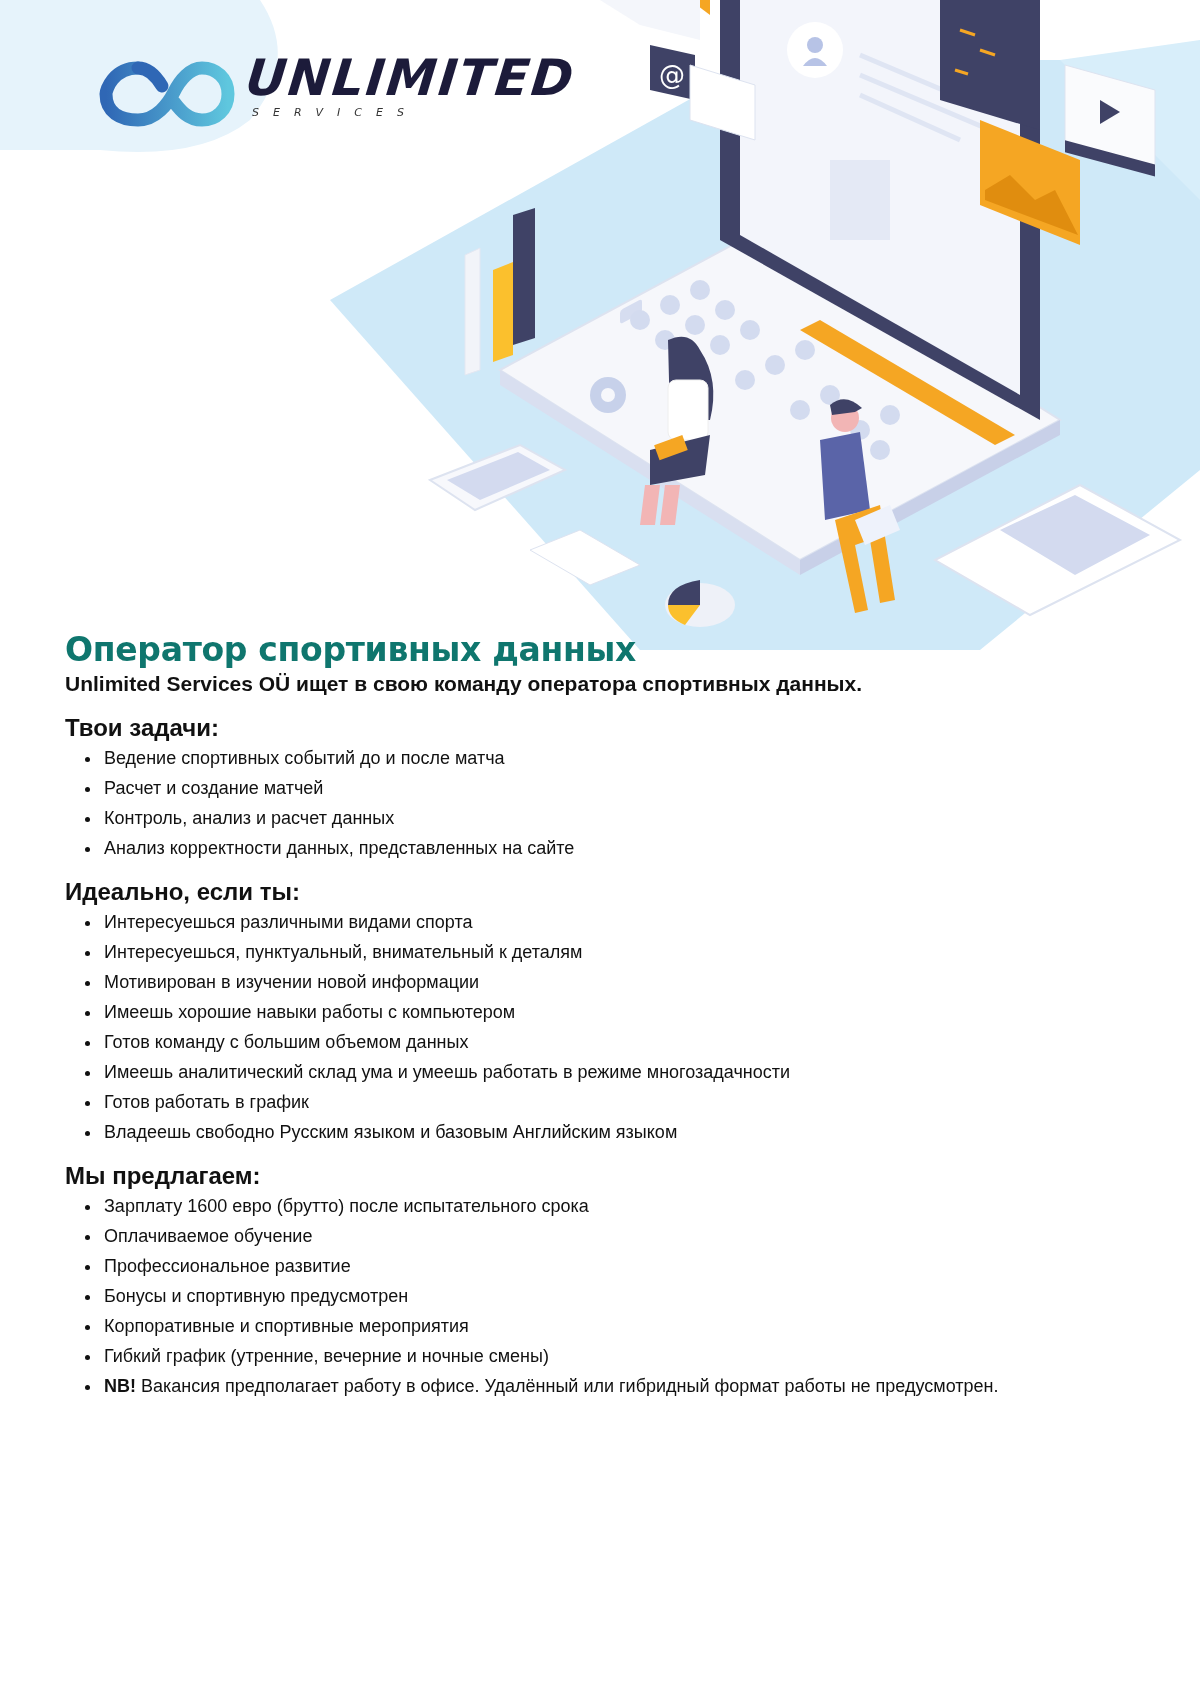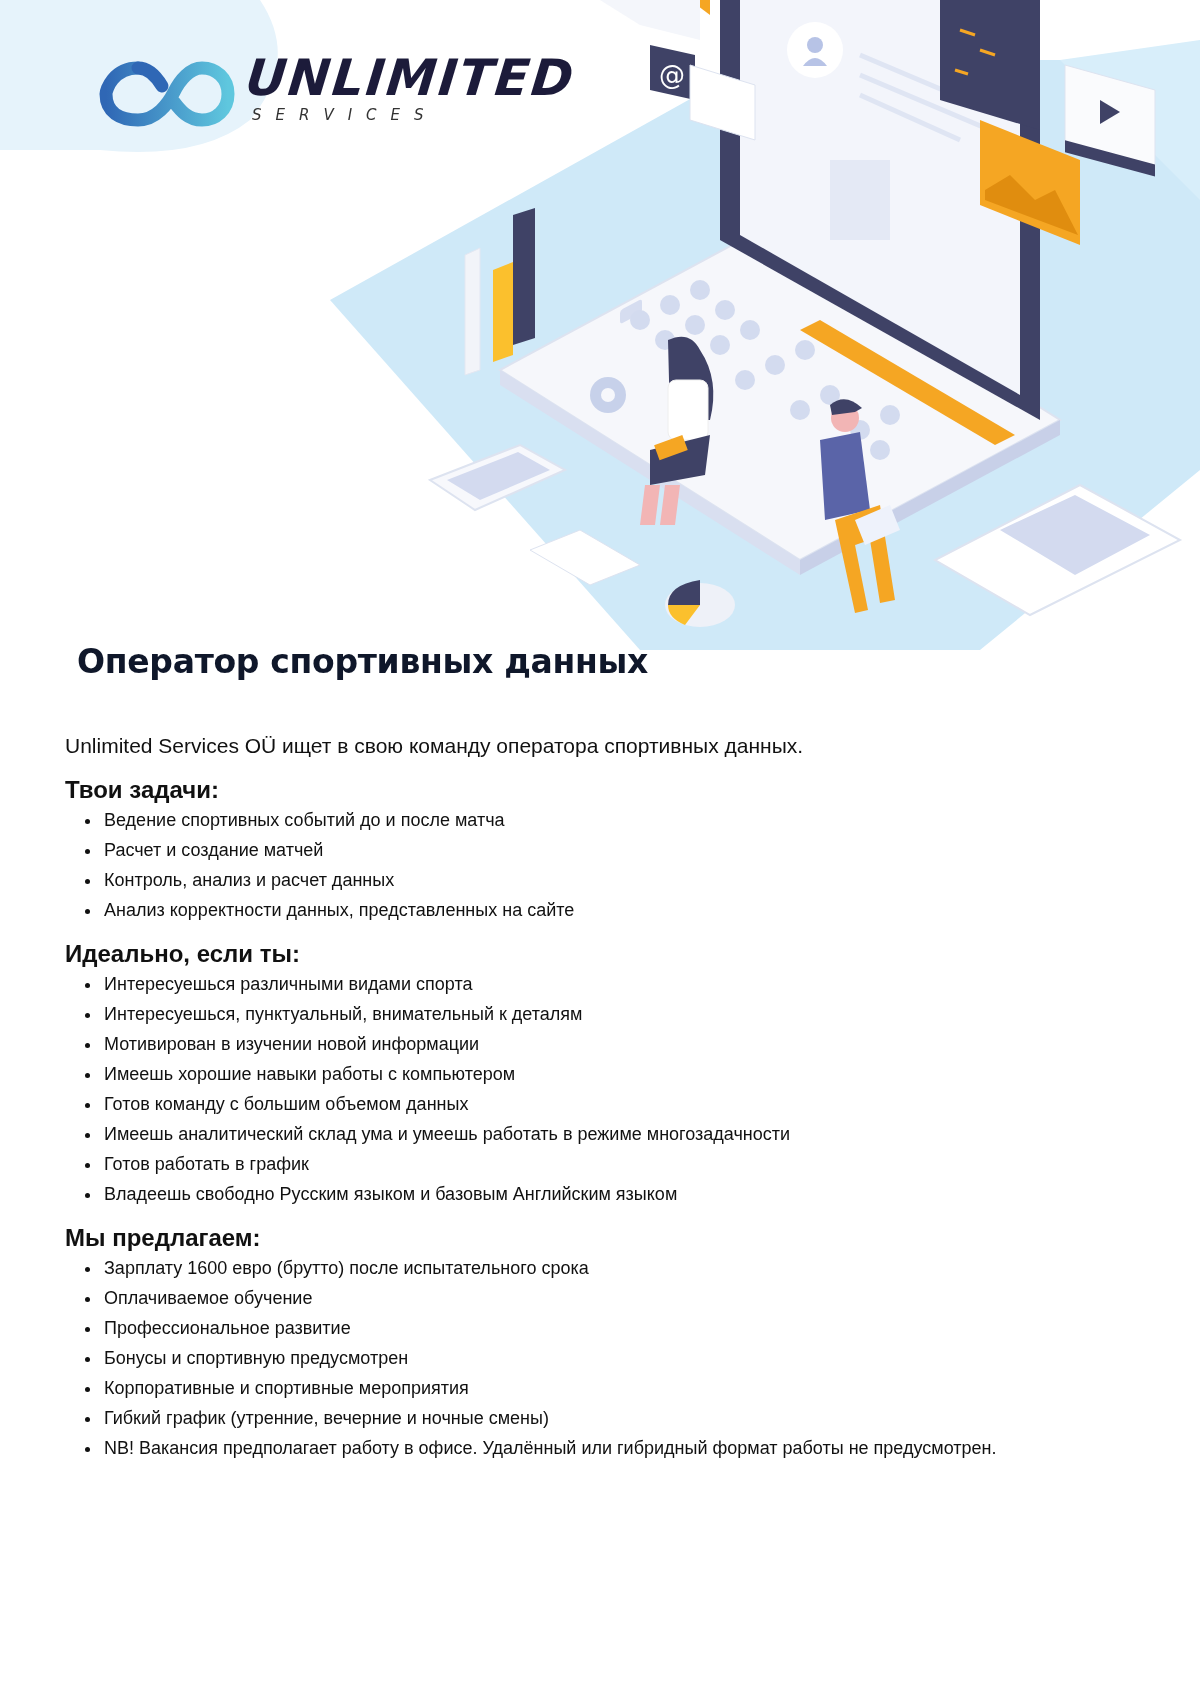--- a/index.html
+++ b/index.html
@@ -4,30 +4,30 @@
 <style>
   html, body { margin:0; padding:0; }
   body { width:1200px; height:1697px; background:#ffffff; position:relative; overflow:hidden;
          font-family:"Liberation Sans", "DejaVu Sans", sans-serif; color:#111; }
   .hero { position:absolute; left:0; top:0; width:1200px; height:660px; overflow:hidden; }
   .logo { position:absolute; left:98px; top:46px; display:flex; align-items:flex-start; }
   .logo-mark { width:140px; height:88px; }
   .logo-text { margin-left:8px; margin-top:6px; }
   .logo-word { font-family:"DejaVu Sans", sans-serif; font-weight:bold; font-style:italic;
                font-size:50px; letter-spacing:2px; color:#1c1b3a; line-height:52px; transform:skewX(-6deg); display:block; }
-  .logo-sub { font-family:"DejaVu Sans", sans-serif; font-style:italic; font-size:15px; letter-spacing:14px;
+  .logo-sub { font-family:"DejaVu Sans", sans-serif; font-style:italic; font-size:11px; letter-spacing:14px;
               color:#333; margin-left:6px; display:block; margin-top:2px; }
   .content { position:absolute; left:65px; top:630px; width:1060px; }
-  h1 { margin:12px; font-family:"DejaVu Sans", sans-serif; font-weight:bold; font-size:33px; color:#0f172a; letter-spacing:-0.3px; }
-  .intro { margin-top:50px; font-size:21px; line-height:30px; }
+  h1 { margin:0; font-family:"DejaVu Sans", sans-serif; font-weight:bold; font-size:33px; color:#0f766e; letter-spacing:-0.3px; }
+  .intro { font-size:21px; line-height:30px;font-weight:bold; }
   .sec-title { font-weight:bold; font-size:24px; line-height:30px; margin-top:14px; }
   ul { margin:0; padding-left:37px; }
   li { font-size:18px; line-height:30px; padding-left:2px; }
   li::marker { font-size:18px; }
-  .nb { font-weight:normal; }
+  .nb { font-weight:bold; }
 </style>
 </head>
 <body>
 
 <div class="hero">
   <svg width="1200" height="660" viewBox="0 0 1200 660">
     <defs>
       <linearGradient id="lg" x1="0" x2="1">
           <stop offset="0" stop-color="#2f67b5"></stop>
           <stop offset="1" stop-color="#5fc7de"></stop>

